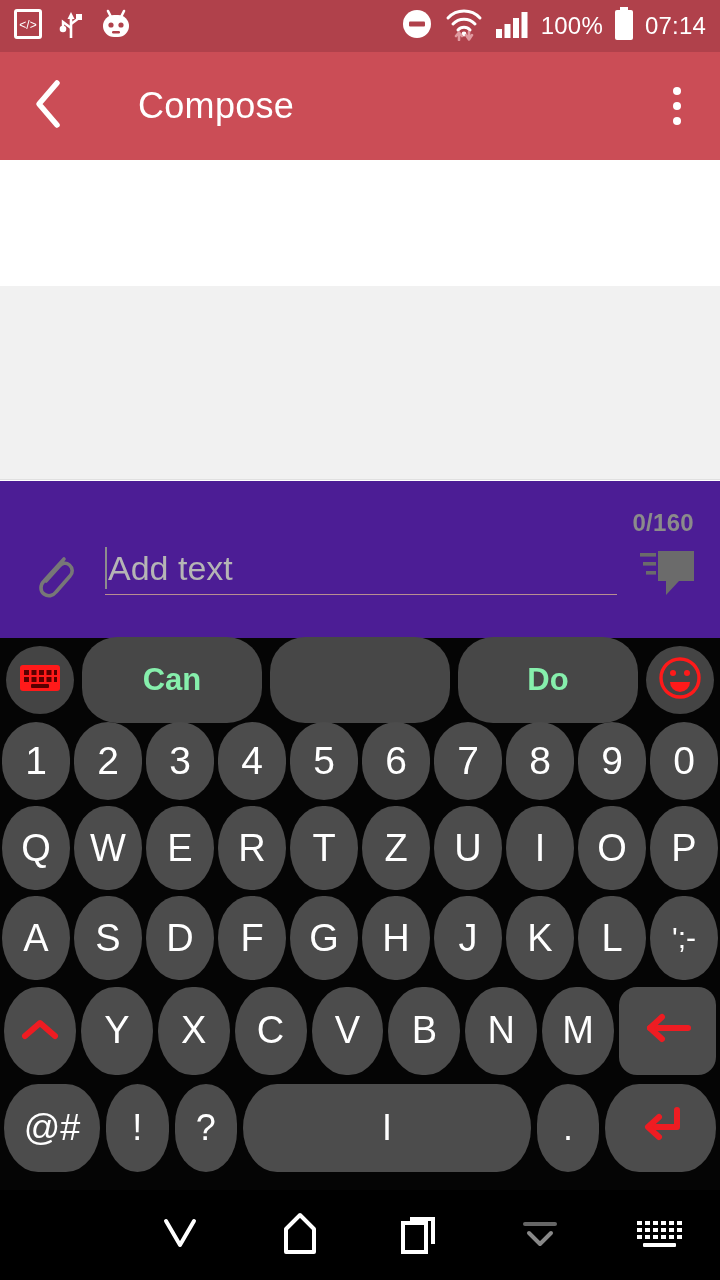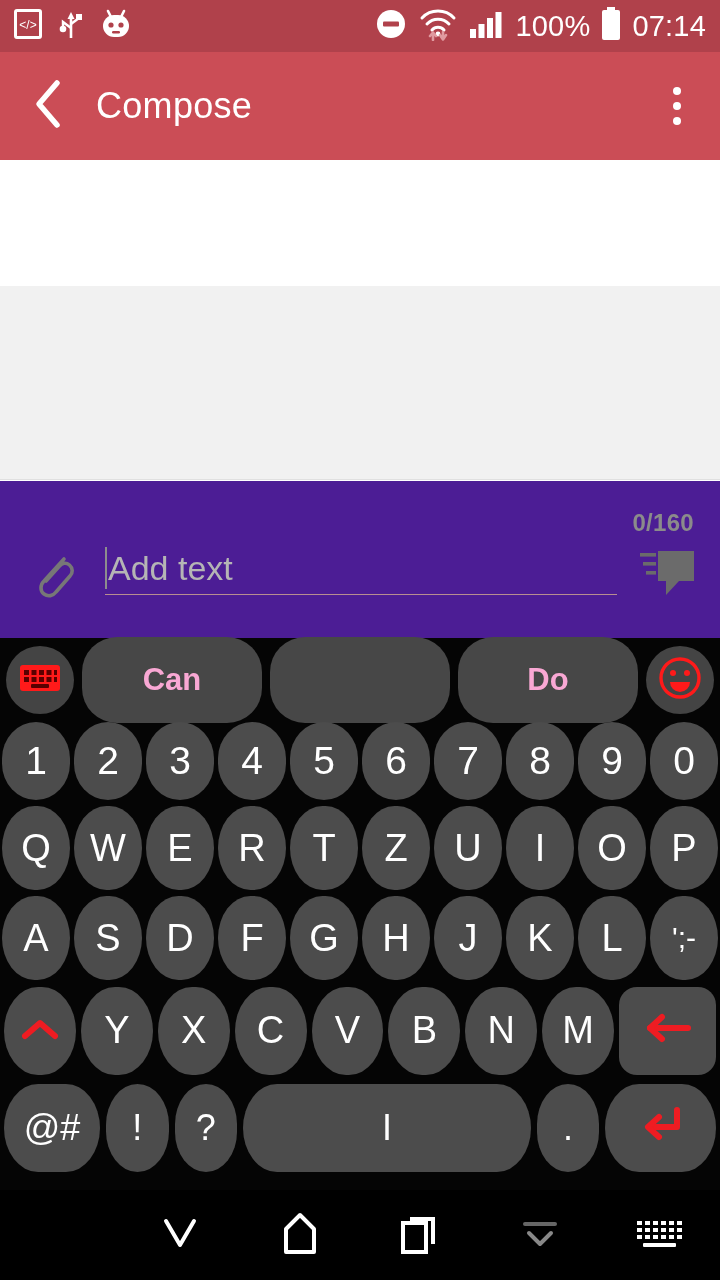--- a/index.html
+++ b/index.html
@@ -12,27 +12,27 @@
   #screen { position: relative; width: 720px; height: 1280px; background: #fff; }
 
   
   .statusbar {
     position: absolute; top: 0; left: 0; width: 720px; height: 52px;
     background: #b0414b;
     display: flex; align-items: center; padding: 0 14px;
   }
   .sb-left { display: flex; align-items: center; gap: 16px; }
   .sb-right { margin-left: auto; display: flex; align-items: center; gap: 10px; }
-  .sb-text { color: #fff; font-size: 29px; font-weight: 400; letter-spacing: .2px; }
+  .sb-text { color: #fff; font-size: 24px; font-weight: 400; letter-spacing: .2px; }
   .ic { display: inline-block; }
 
   
   .appbar {
     position: absolute; top: 52px; left: 0; width: 720px; height: 108px;
-    background: #cb4d56; display: flex; align-items: center;
+    background: #cb4d56; display: flex; align-items: center; gap: 42px;
   }
   .appbar .back { width: 96px; height: 108px; display: flex; align-items: center; justify-content: center; }
   .appbar .title { color: #fff; font-size: 36px; font-weight: 400; letter-spacing: .3px; }
   .appbar .overflow { margin-left: auto; width: 86px; height: 108px; display: flex; flex-direction: column;
                       align-items: center; justify-content: center; gap: 7px; }
   .dot { width: 8px; height: 8px; border-radius: 50%; background: #fff; }
 
   
   .to-area {
     position: absolute; top: 160px; left: 0; width: 720px; height: 125px;
@@ -81,21 +81,21 @@
   }
   .krow { display: flex; align-items: center; width: 720px; }
   .key {
     background: #4c4c4c; color: #fff;
     display: flex; align-items: center; justify-content: center;
     font-size: 36px; font-weight: 400;
   }
   .sugg-row { height: 80px; padding: 4px 6px 0 6px; gap: 8px; }
   .sugg-ic { width: 68px; height: 68px; border-radius: 50%; background: #444; flex: none; }
   .sugg {
-    flex: 1; height: 86px; border-radius: 35px; background: #474747; color: #f9a8d4;
+    flex: 1; height: 86px; border-radius: 35px; background: #474747; color: #86efac;
     font-size: 31px; font-weight: 700; display: flex; align-items: center; justify-content: center;
   }
   .num-row { height: 84px; padding: 2px 2px 0 2px; gap: 4px; }
   .num-row .key { flex: 1; height: 78px; border-radius: 39px/42px; font-size: 39px; }
   .r1 { height: 90px; padding: 2px 2px 0 2px; gap: 4px; }
   .r1 .key { flex: 1; height: 84px; border-radius: 34px/44px; font-size: 38px; }
   .r2 { height: 90px; padding: 2px 2px 0 2px; gap: 4px; }
   .r2 .key { flex: 1; height: 84px; border-radius: 34px/44px; font-size: 38px; }
   .r3 { height: 95px; padding: 2px 4px 0 4px; gap: 5px; }
   .r3 .key { flex: 1; height: 88px; border-radius: 34px/44px; font-size: 38px; }

